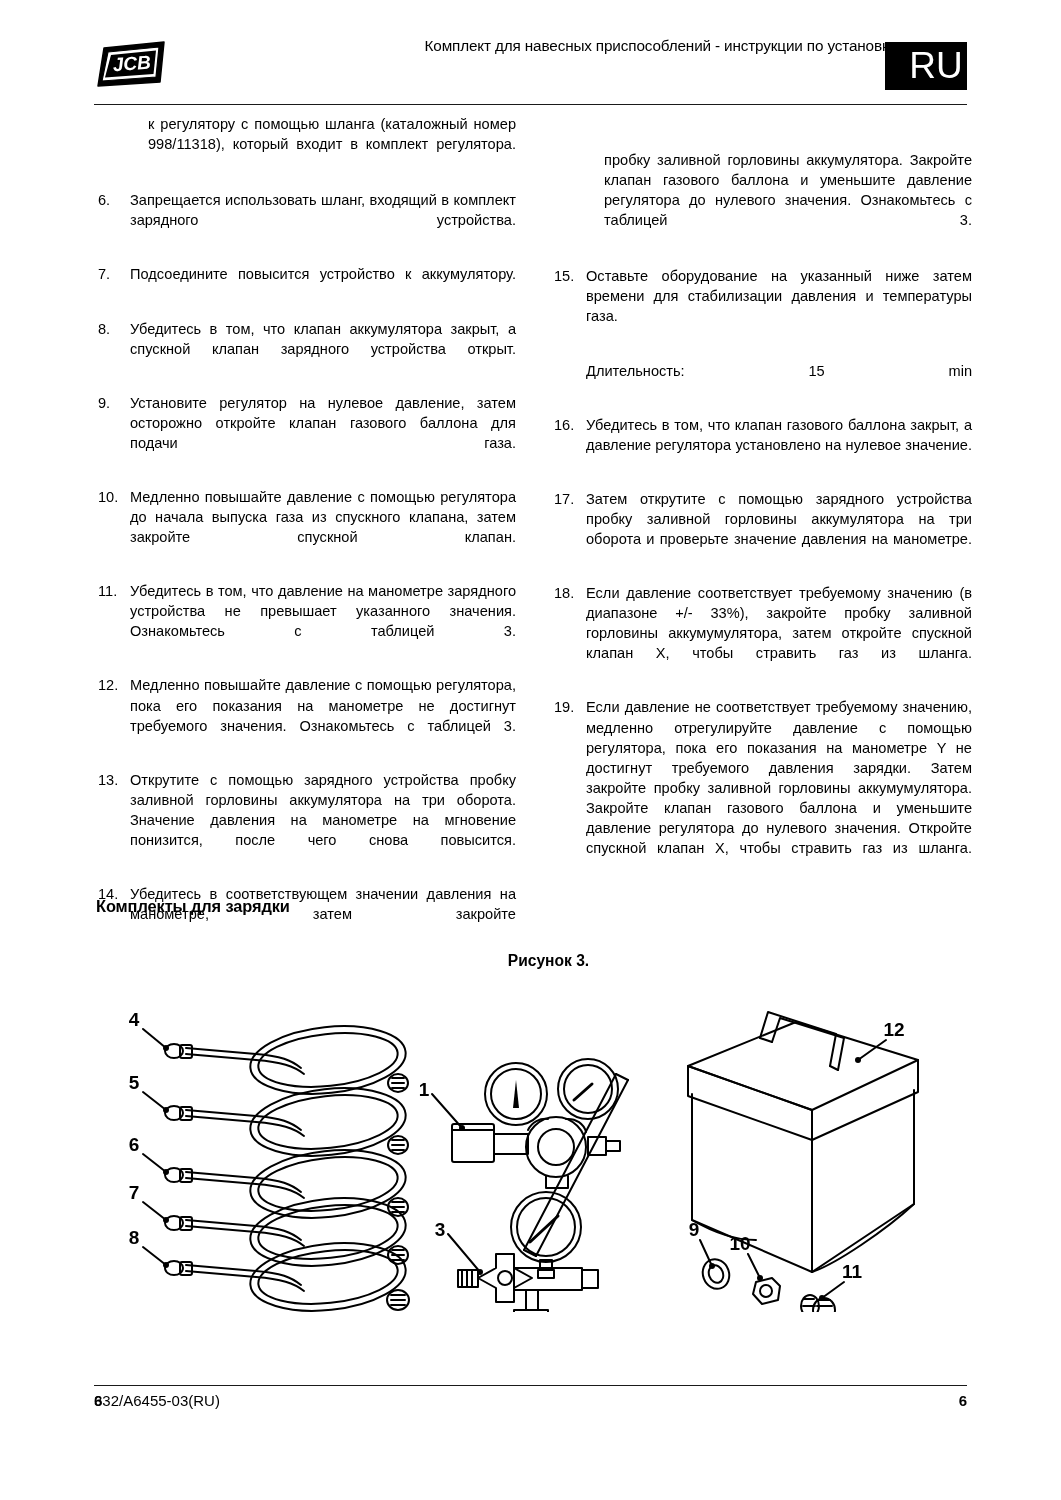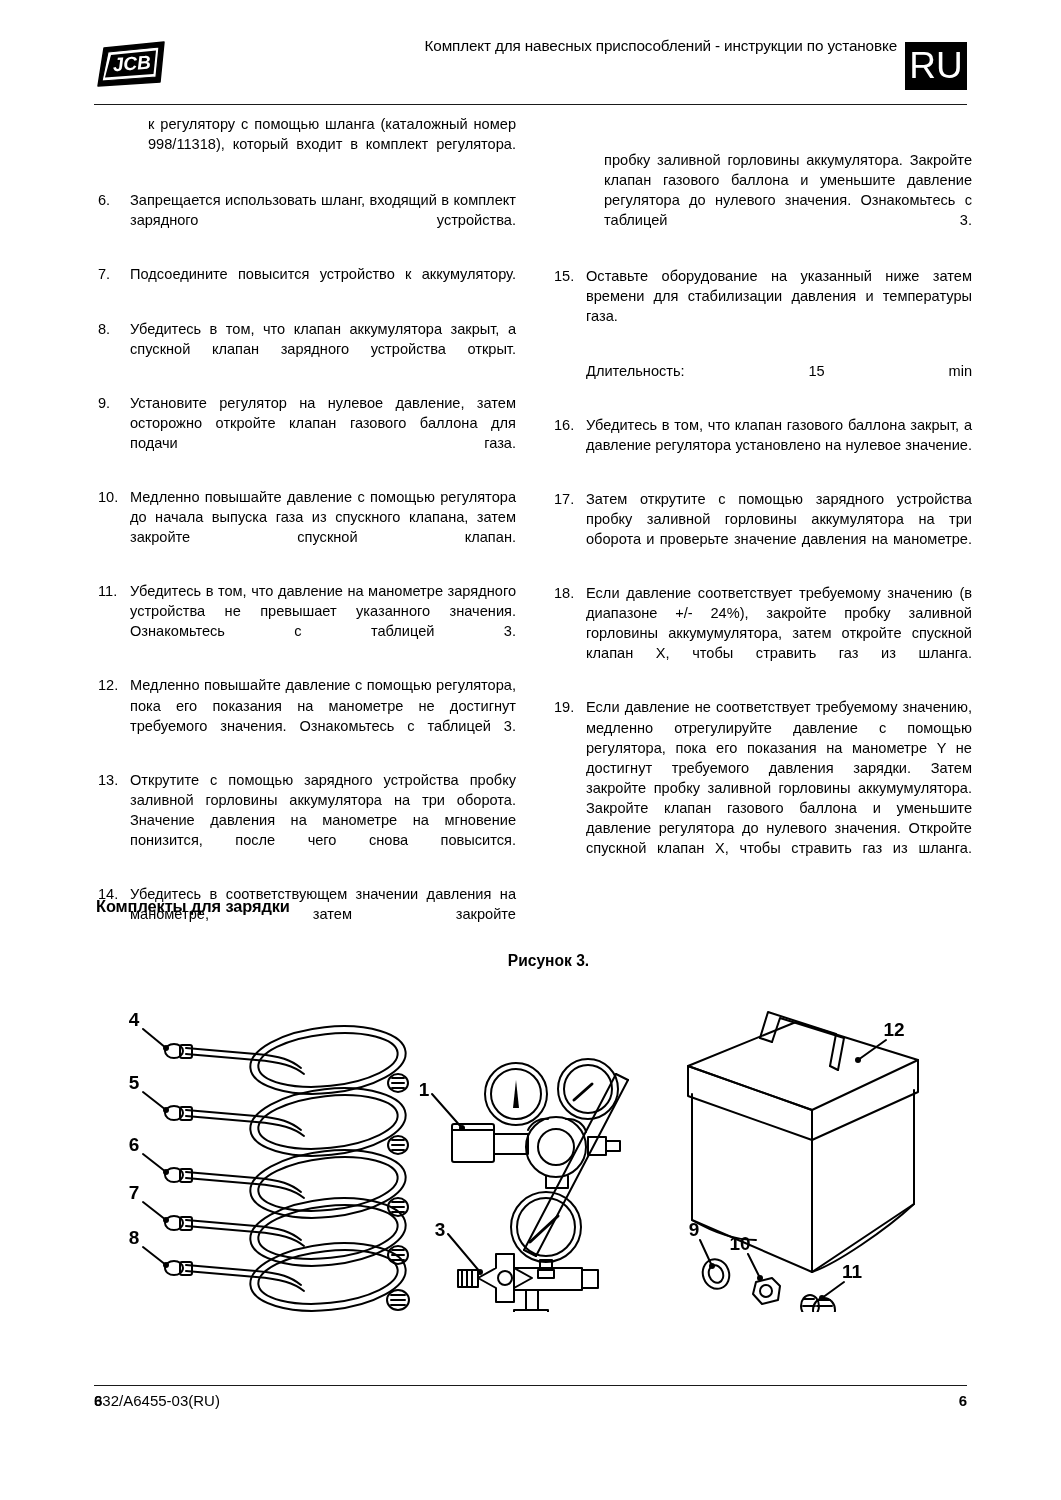--- a/index.html
+++ b/index.html
@@ -53,20 +53,21 @@
     top: 6px;
     width: 62px;
     height: 48px;
     background: #000000;
     color: #ffffff;
     font-size: 37px;
     line-height: 48px;
     text-align: center;
     letter-spacing: 0px;
     font-weight: 400;
+    padding-left: 20px;
   }
   .rule {
     position: absolute;
     left: 94px;
     width: 873px;
     height: 0;
     border-top: 1.6px solid #1a1a1a;
   }
   .rule-top { top: 104px; }
   .rule-bottom { top: 1385px; }
@@ -272,21 +273,21 @@
       <div class="para">
         <span class="num wide">16.</span>
         <span class="txt">Убедитесь в том, что клапан газового баллона закрыт, а давление регулятора установлено на нулевое значение.</span>
       </div>
       <div class="para">
         <span class="num wide">17.</span>
         <span class="txt">Затем открутите с помощью зарядного устройства пробку заливной горловины аккумулятора на три оборота и проверьте значение давления на манометре.</span>
       </div>
       <div class="para">
         <span class="num wide">18.</span>
-        <span class="txt">Если давление соответствует требуемому значению (в диапазоне +/- 24%), закройте пробку заливной горловины аккумумулятора, затем откройте спускной клапан X, чтобы стравить газ из шланга.</span>
+        <span class="txt">Если давление соответствует требуемому значению (в диапазоне +/- 33%), закройте пробку заливной горловины аккумумулятора, затем откройте спускной клапан X, чтобы стравить газ из шланга.</span>
       </div>
       <div class="para">
         <span class="num wide">19.</span>
         <span class="txt">Если давление не соответствует требуемому значению, медленно отрегулируйте давление с помощью регулятора, пока его показания на манометре Y не достигнут требуемого давления зарядки. Затем закройте пробку заливной горловины аккумумулятора. Закройте клапан газового баллона и уменьшите давление регулятора до нулевого значения. Откройте спускной клапан X, чтобы стравить газ из шланга.</span>
       </div>
     </div>
 
   </div>
 
   <div class="section-heading">Комплекты для зарядки</div>

